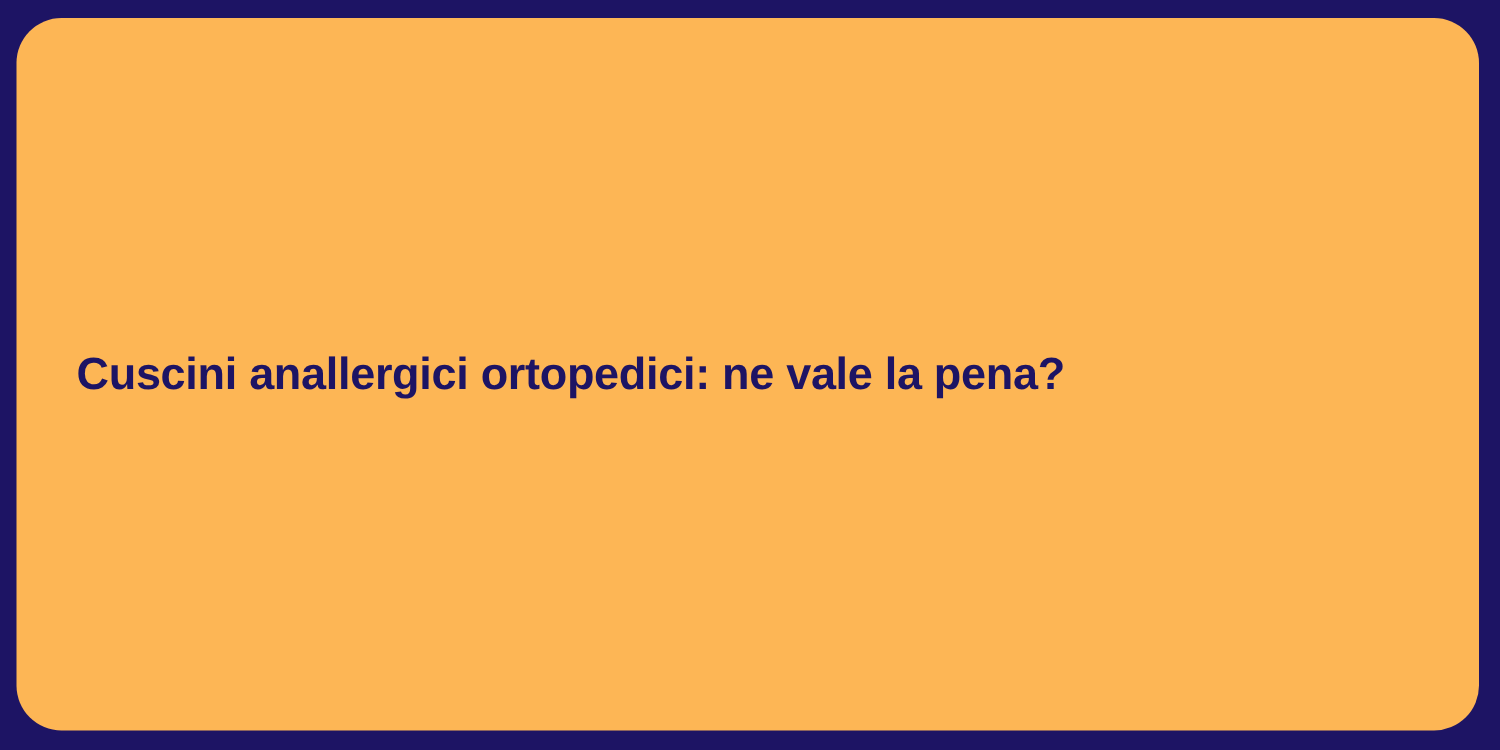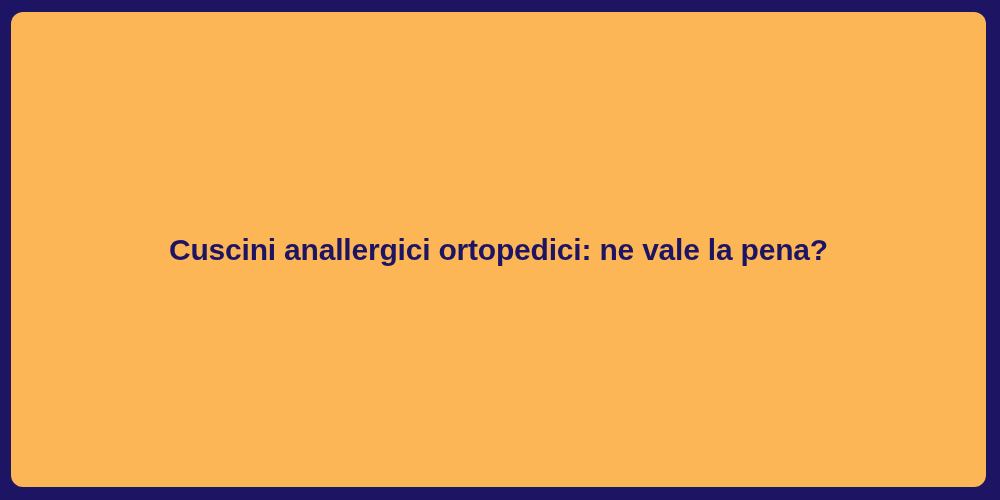--- a/index.html
+++ b/index.html
@@ -22,24 +22,23 @@
     box-sizing: border-box;
   }
 
   .card {
     position: absolute;
     left: 11px;
     top: 12px;
     right: 14px;
     bottom: 13px;
     background: #fdb655;
-    border-radius: 12px;
+    border-radius: 30px;
     display: flex;
     align-items: center;
-    justify-content: center;
     box-sizing: border-box;
     overflow: hidden;
   }
 
   .title {
     font-family: "Liberation Sans", sans-serif;
     font-weight: bold;
     font-size: 30px;
     line-height: 1.25;
     letter-spacing: -0.2px;

